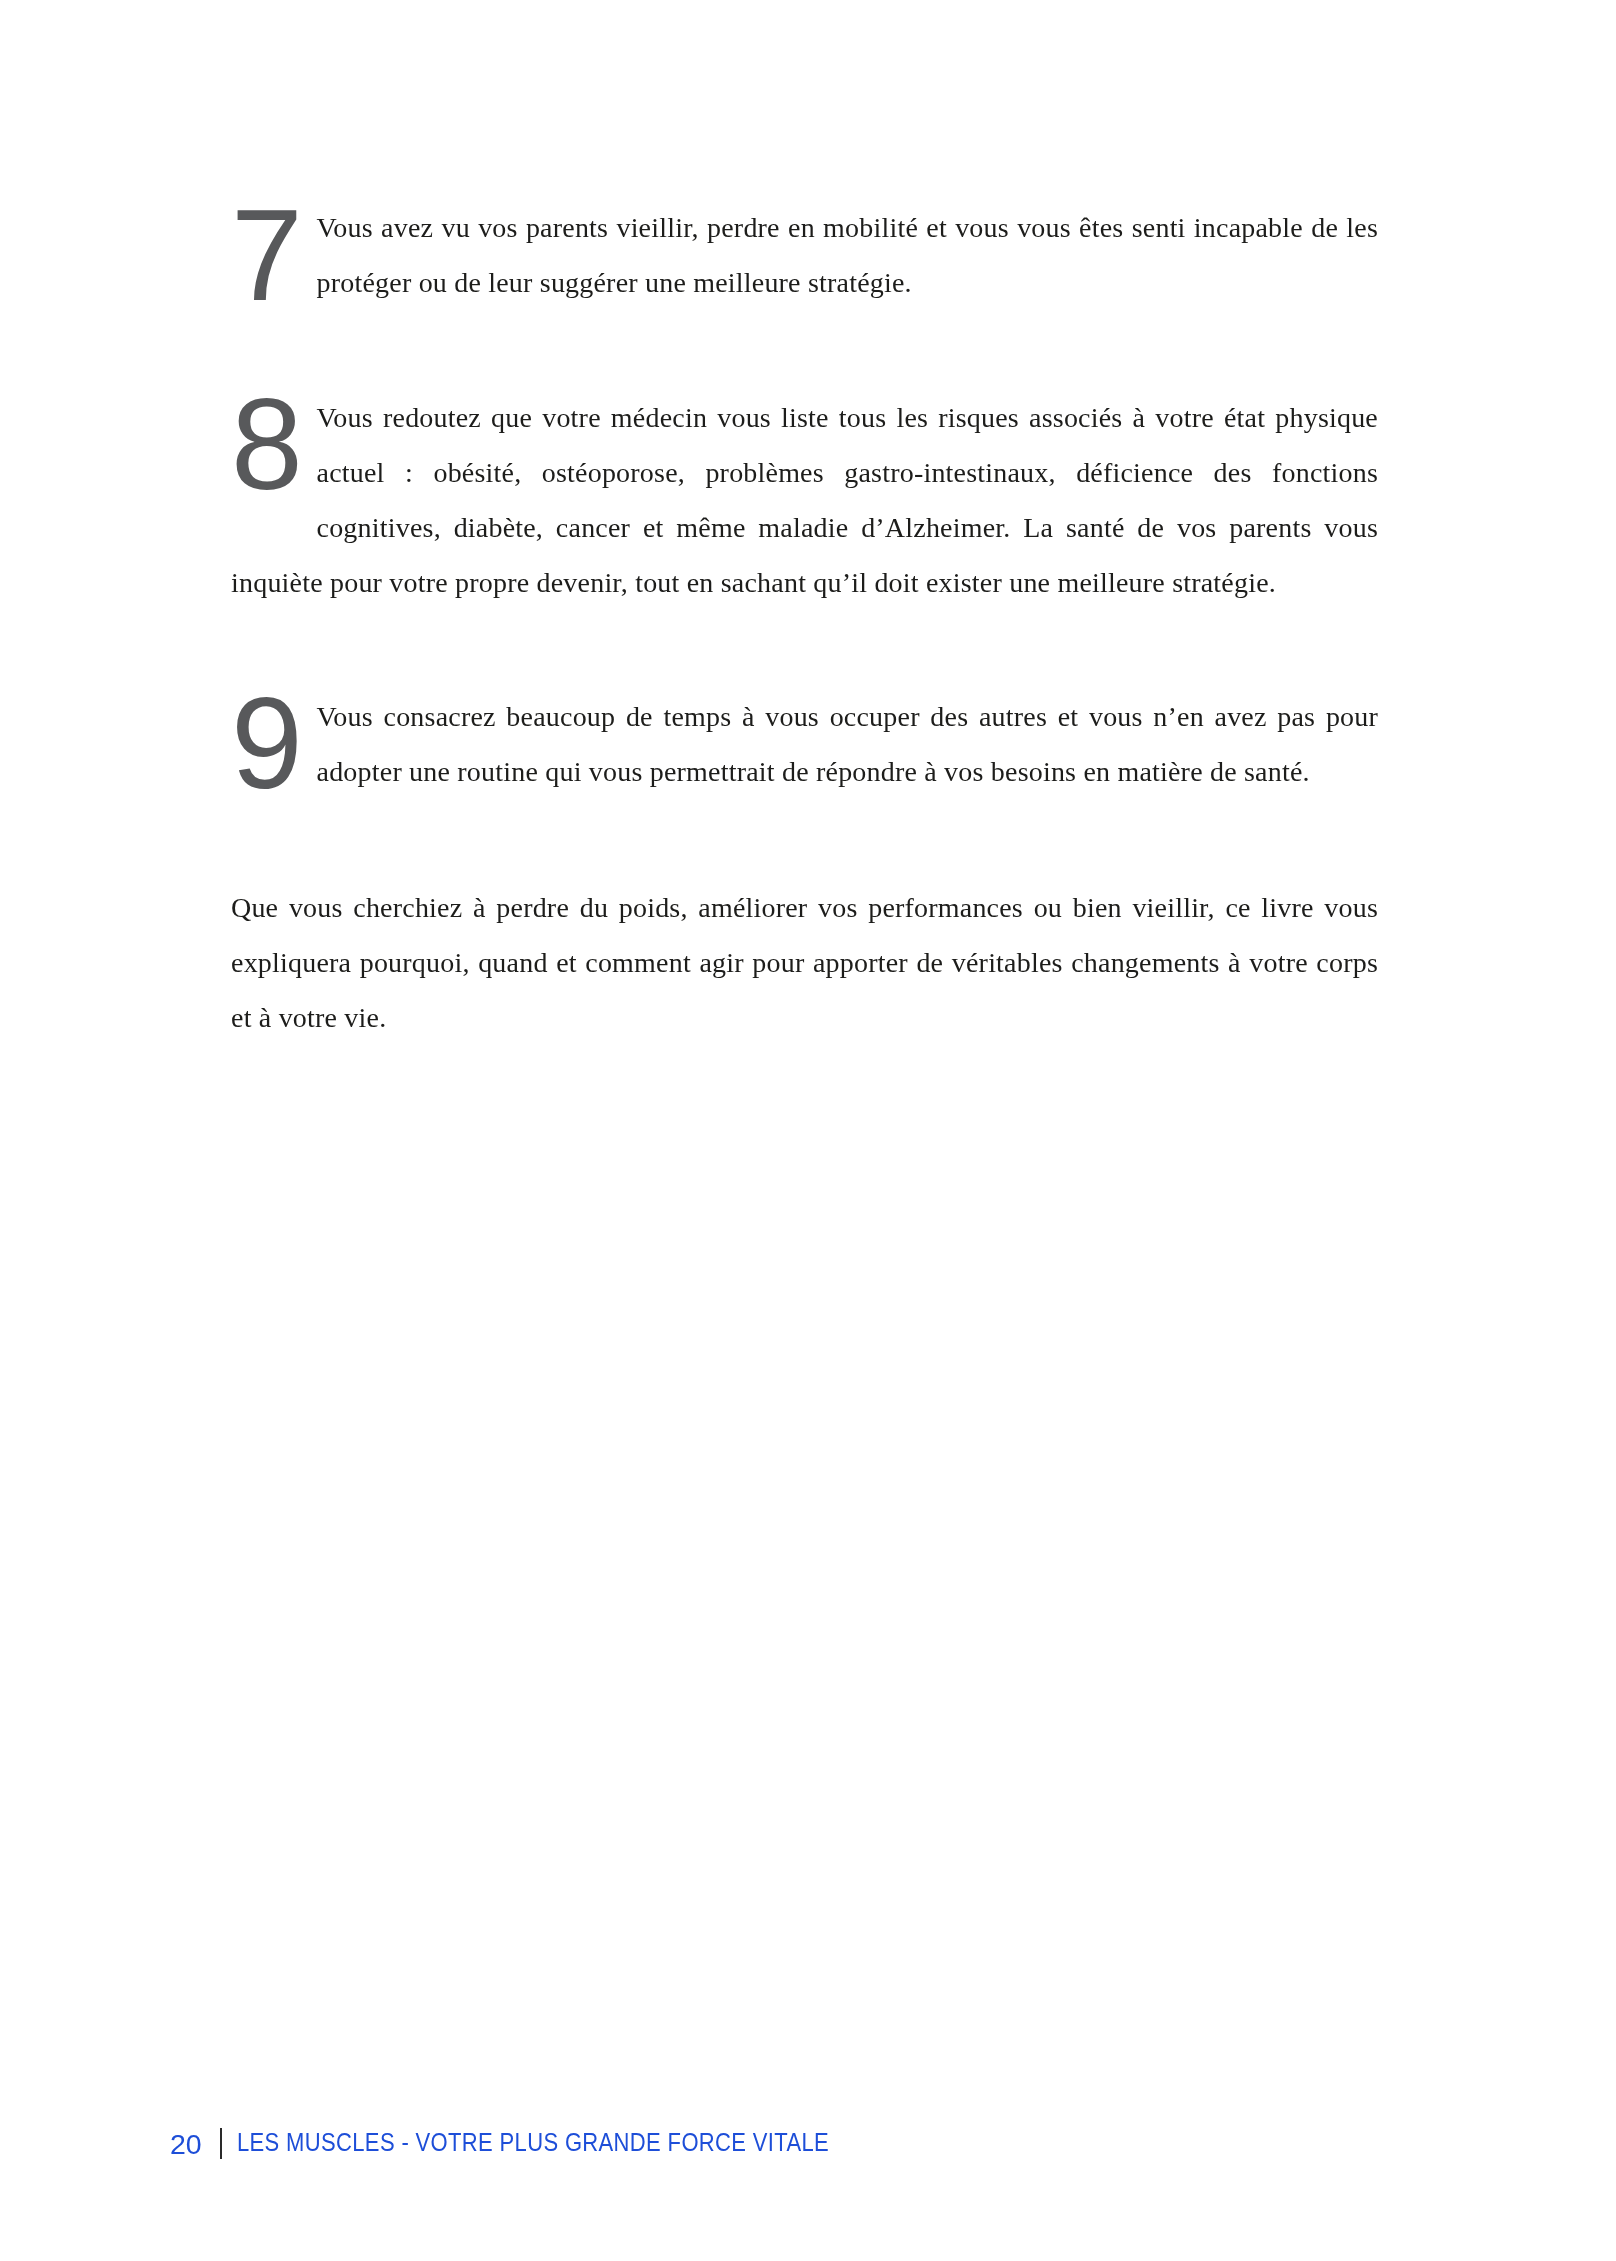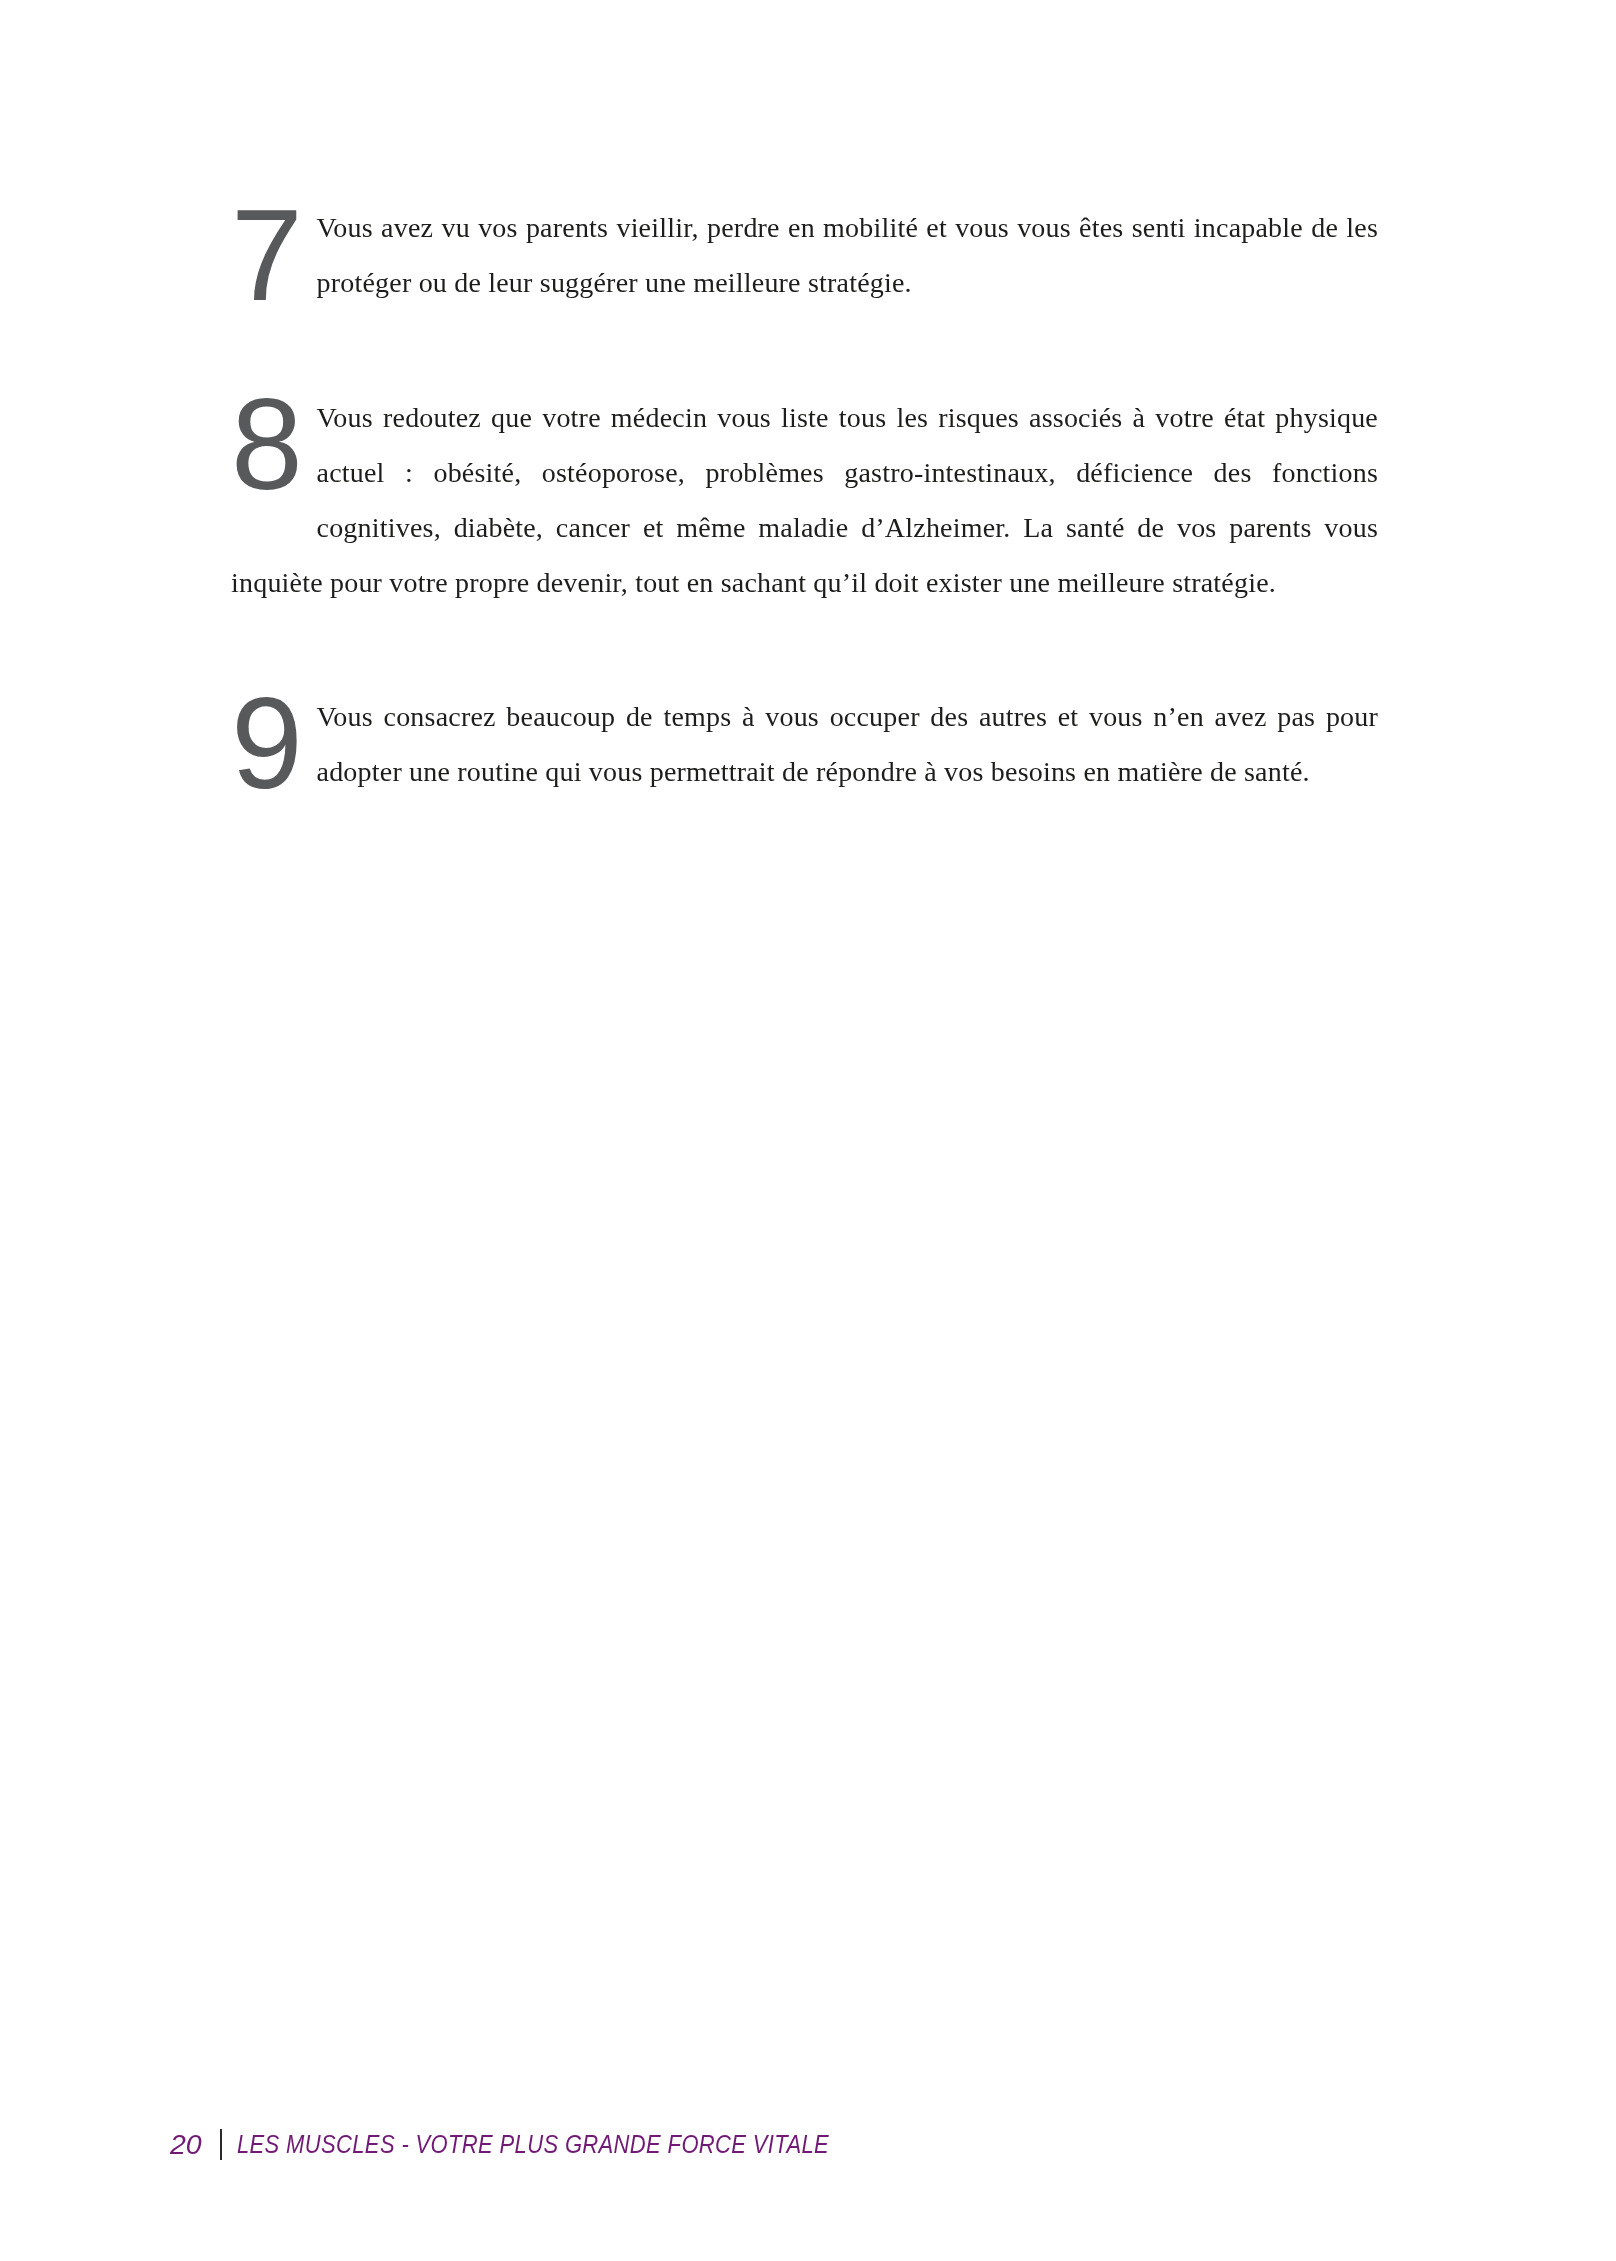--- a/index.html
+++ b/index.html
@@ -33,24 +33,22 @@
     line-height:55px;
     color:#1d1d1b;
     text-align:justify;
     letter-spacing:0.2px;
   }
   .closing { margin-top:81px; }
   .footer {
     position:absolute;
     left:170px; top:2128px;
     display:flex;
-    align-items:center;
     font-family:"Liberation Sans", sans-serif;
-    color:#701a75;
-    font-style:italic;
+    color:#1d4ed8;
   }
   .page-number {
     font-size:28.5px;
     letter-spacing:0;
   }
   .footer-sep {
     width:2.4px; height:31px;
     background:#2a2a2a;
     margin:0 14.7px 0 18px;
   }
@@ -78,20 +76,23 @@
       <span class="dropnum">8</span>
       <p class="item-text">Vous redoutez que votre médecin vous liste tous les risques associés à votre état physique actuel : obésité, ostéoporose, problèmes gastro-intestinaux, déficience des fonctions cognitives, diabète, cancer et même maladie d’Alzheimer. La santé de vos parents vous inquiète pour votre propre devenir, tout en sachant qu’il doit exister une meilleure stratégie.</p>
     </div>
 
     <div class="item">
       <span class="dropnum">9</span>
       <p class="item-text">Vous consacrez beaucoup de temps à vous occuper des autres et vous n’en avez pas pour adopter une routine qui vous permettrait de répondre à vos besoins en matière de santé.</p>
     </div>
 
 
+    <div class="closing">
+      <p class="closing-text">Que vous cherchiez à perdre du poids, améliorer vos performances ou bien vieillir, ce livre vous expliquera pourquoi, quand et comment agir pour apporter de véritables changements à votre corps et à votre vie.</p>
+    </div>
 
   </div>
 
   <div class="footer">
     <span class="page-number">20</span>
     <span class="footer-sep"></span>
     <span class="running-title">LES MUSCLES - VOTRE PLUS GRANDE FORCE VITALE</span>
   </div>
 
 </div>

